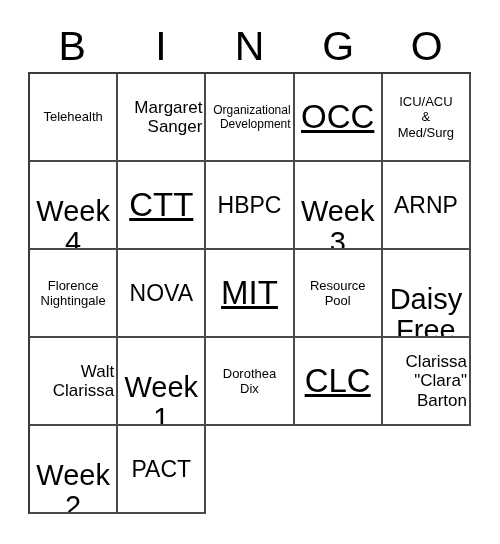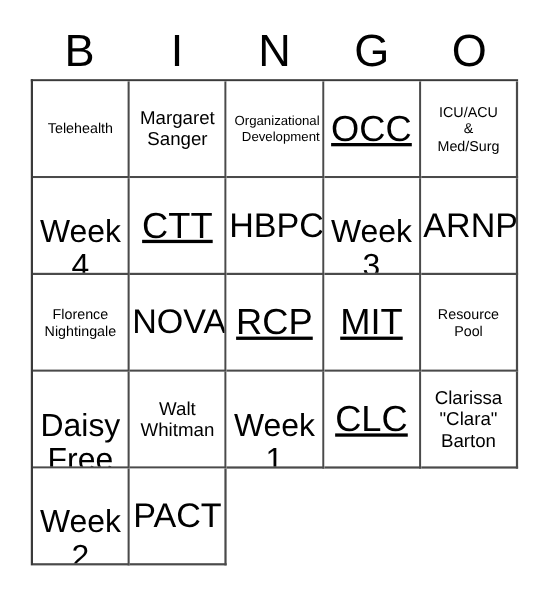--- a/index.html
+++ b/index.html
@@ -70,22 +70,22 @@
     width: 100%;
     text-align: center;
     line-height: 1.06;
     white-space: pre-line;
     font-family: "Liberation Sans", sans-serif;
     color: #000000;
   }
   
   .fs-xs  { font-size: 12px; line-height: 1.18; text-align: right; }
   .fs-sm  { font-size: 13px;   line-height: 1.16; }
-  .fs-md  { font-size: 17px;   line-height: 1.12; }
-  .fs-lg  { font-size: 31px;   line-height: 1.08; text-align: center; }
+  .fs-md  { font-size: 17px;   line-height: 1.12; text-align: right; }
+  .fs-lg  { font-size: 23px;   line-height: 1.08; text-align: center; }
   .fs-xl  { font-size: 29px;   line-height: 1.05; margin-top: 43px; }
   .fs-xxl { font-size: 33px;   line-height: 1.04; text-decoration: underline; }
 </style>
 </head>
 <body>
 
 <div id="bingo-card">
 
   <div id="header-row">
     <div class="header-letter">B</div>
@@ -135,44 +135,45 @@
         <span class="cell-text fs-lg">ARNP</span>
       </div>
 
     <div class="cell">
         <span class="cell-text fs-sm">Florence
 Nightingale</span>
       </div>
     <div class="cell">
         <span class="cell-text fs-lg">NOVA</span>
       </div>
-    <div class="cell">
-        <span class="cell-text fs-xxl">RCP</span>
-      </div>
 
     <div class="cell">
         <span class="cell-text fs-xxl">MIT</span>
       </div>
     <div class="cell">
         <span class="cell-text fs-sm">Resource
 Pool</span>
       </div>
     <div class="cell">
         <span class="cell-text fs-xl">Daisy
 Free</span>
       </div>
     <div class="cell">
         <span class="cell-text fs-md">Walt
-Whitman</span>
+Clarissa</span>
       </div>
     <div class="cell">
         <span class="cell-text fs-xl">Week
 1</span>
       </div>
 
+    <div class="cell">
+        <span class="cell-text fs-sm">Dorothea
+Dix</span>
+      </div>
     <div class="cell">
         <span class="cell-text fs-xxl">CLC</span>
       </div>
     <div class="cell">
         <span class="cell-text fs-md">Clarissa
 "Clara"
 Barton</span>
       </div>
     <div class="cell">
         <span class="cell-text fs-xl">Week

